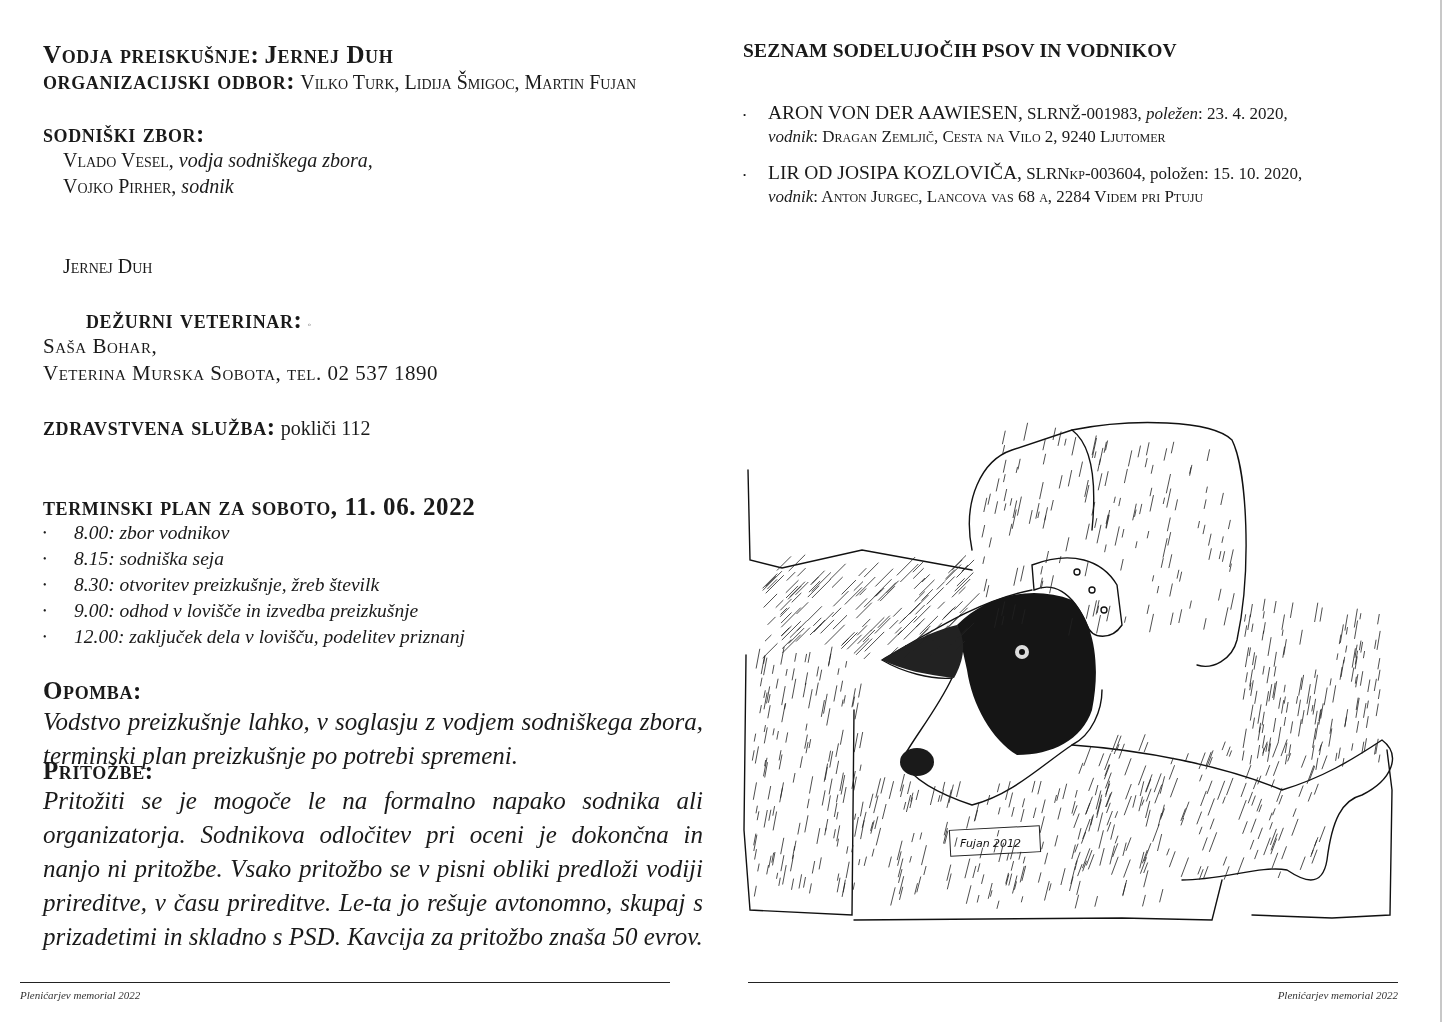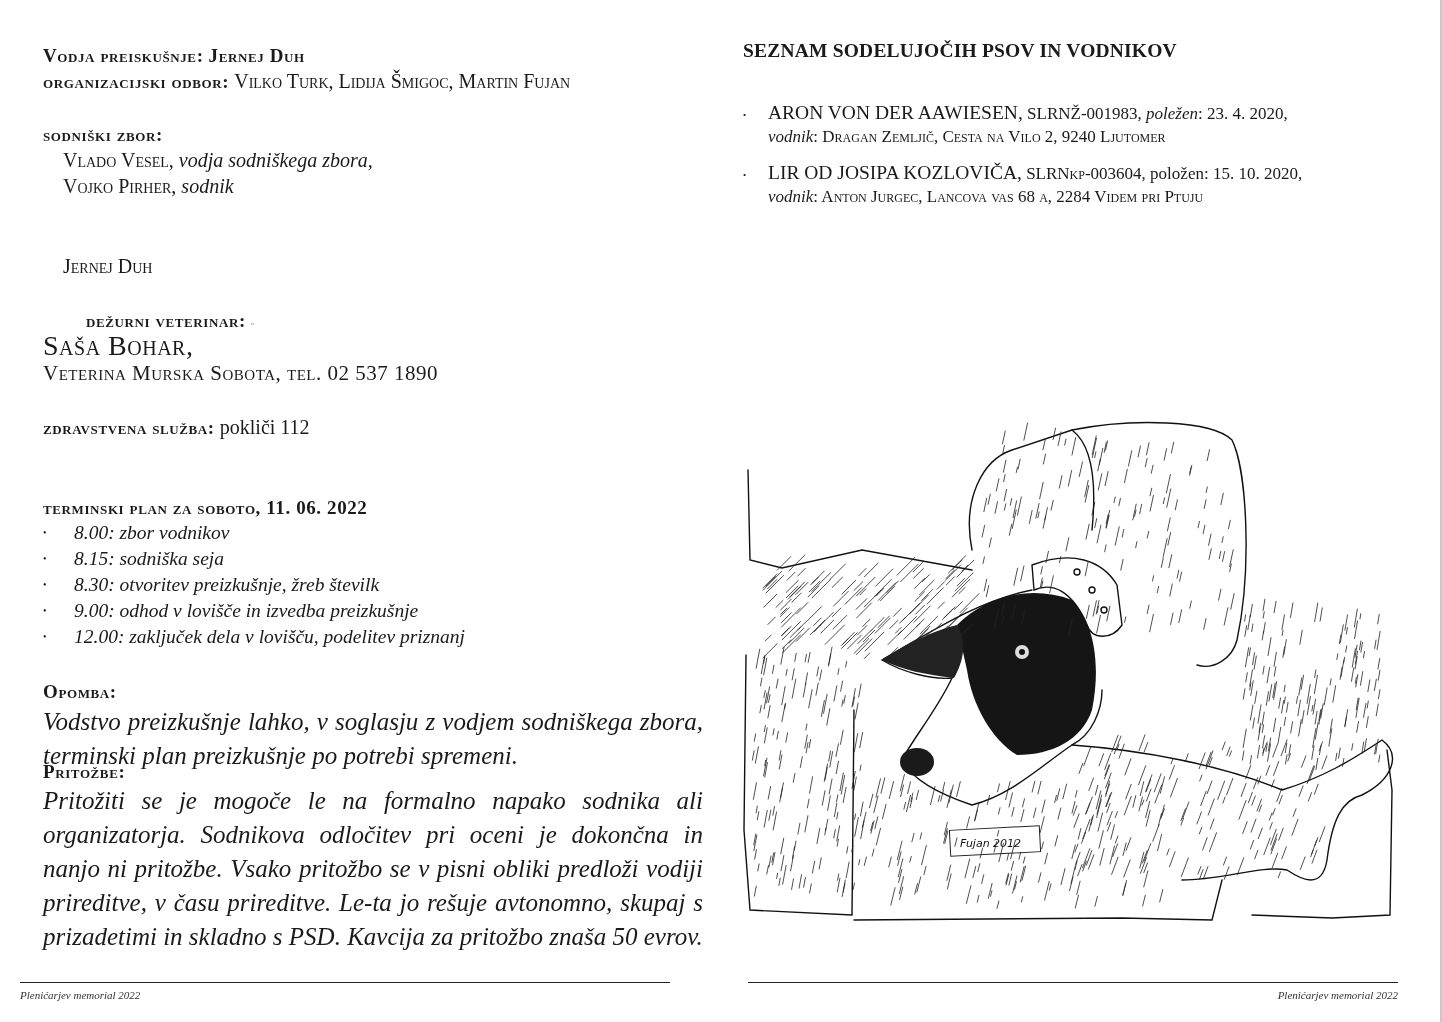--- a/index.html
+++ b/index.html
@@ -9,21 +9,21 @@
     font-family: "Liberation Serif", "DejaVu Serif", serif;
   }
   .sc { font-variant: small-caps; }
   .lbl { font-variant: small-caps; font-weight: bold; letter-spacing: 0.6px; text-transform: lowercase; }
   .lblcap { font-variant: small-caps; font-weight: bold; letter-spacing: 0.6px; }
   .it { font-style: italic; }
 
   
   #left { position: absolute; left: 0; top: 0; width: 720px; height: 1022px; }
   .line { position: absolute; left: 43px; font-size: 20px; line-height: 26px; white-space: nowrap; }
-  .line .lbl, .line .lblcap { font-size: 19px; }
+  .line .lbl, .line .lblcap { font-size: 25px; }
   .indent { left: 63px; }
   .schedule { position: absolute; left: 43px; top: 520px; margin: 0; padding: 0; list-style: none; }
   .schedule li { position: relative; height: 26px; line-height: 26px; font-size: 19.5px; font-style: italic; padding-left: 31px; white-space: nowrap; }
   .schedule li .bullet { position: absolute; left: 0; top: 0; font-style: normal; font-size: 10px; }
   .para { position: absolute; left: 43px; width: 660px; font-size: 25px; line-height: 34px; font-style: italic; text-align: justify; }
 
   .footer-rule { position: absolute; height: 1px; background: #222; }
   .footer-text { position: absolute; font-size: 11px; font-style: italic; color: #333; }
 
   
@@ -62,21 +62,21 @@
   </div>
 
   <div class="line indent" style="top:253px;">
     <span class="sc">Jernej Duh</span>
   </div>
 
   <div class="line" style="top:307px;margin-left:43px;">
     <span class="lbl">dežurni veterinar:</span>
     <span style="font-size:10px;color:#666;">◦</span>
   </div>
-  <div class="line sc" style="top:333px;font-size:28px;letter-spacing:0.5px;">Saša Bohar,</div>
+  <div class="line sc" style="top:333px;font-size:21px;letter-spacing:0.5px;">Saša Bohar,</div>
   <div class="line sc" style="top:360px;font-size:21px;letter-spacing:0.5px;">Veterina Murska Sobota, tel. 02 537 1890</div>
 
   <div class="line" style="top:414px;">
     <span class="lbl">zdravstvena služba:</span>
     <span>pokliči 112</span>
   </div>
 
   <div class="line" style="top:494px;">
     <span class="lbl">terminski plan za soboto, 11. 06. 2022</span>
   </div>

